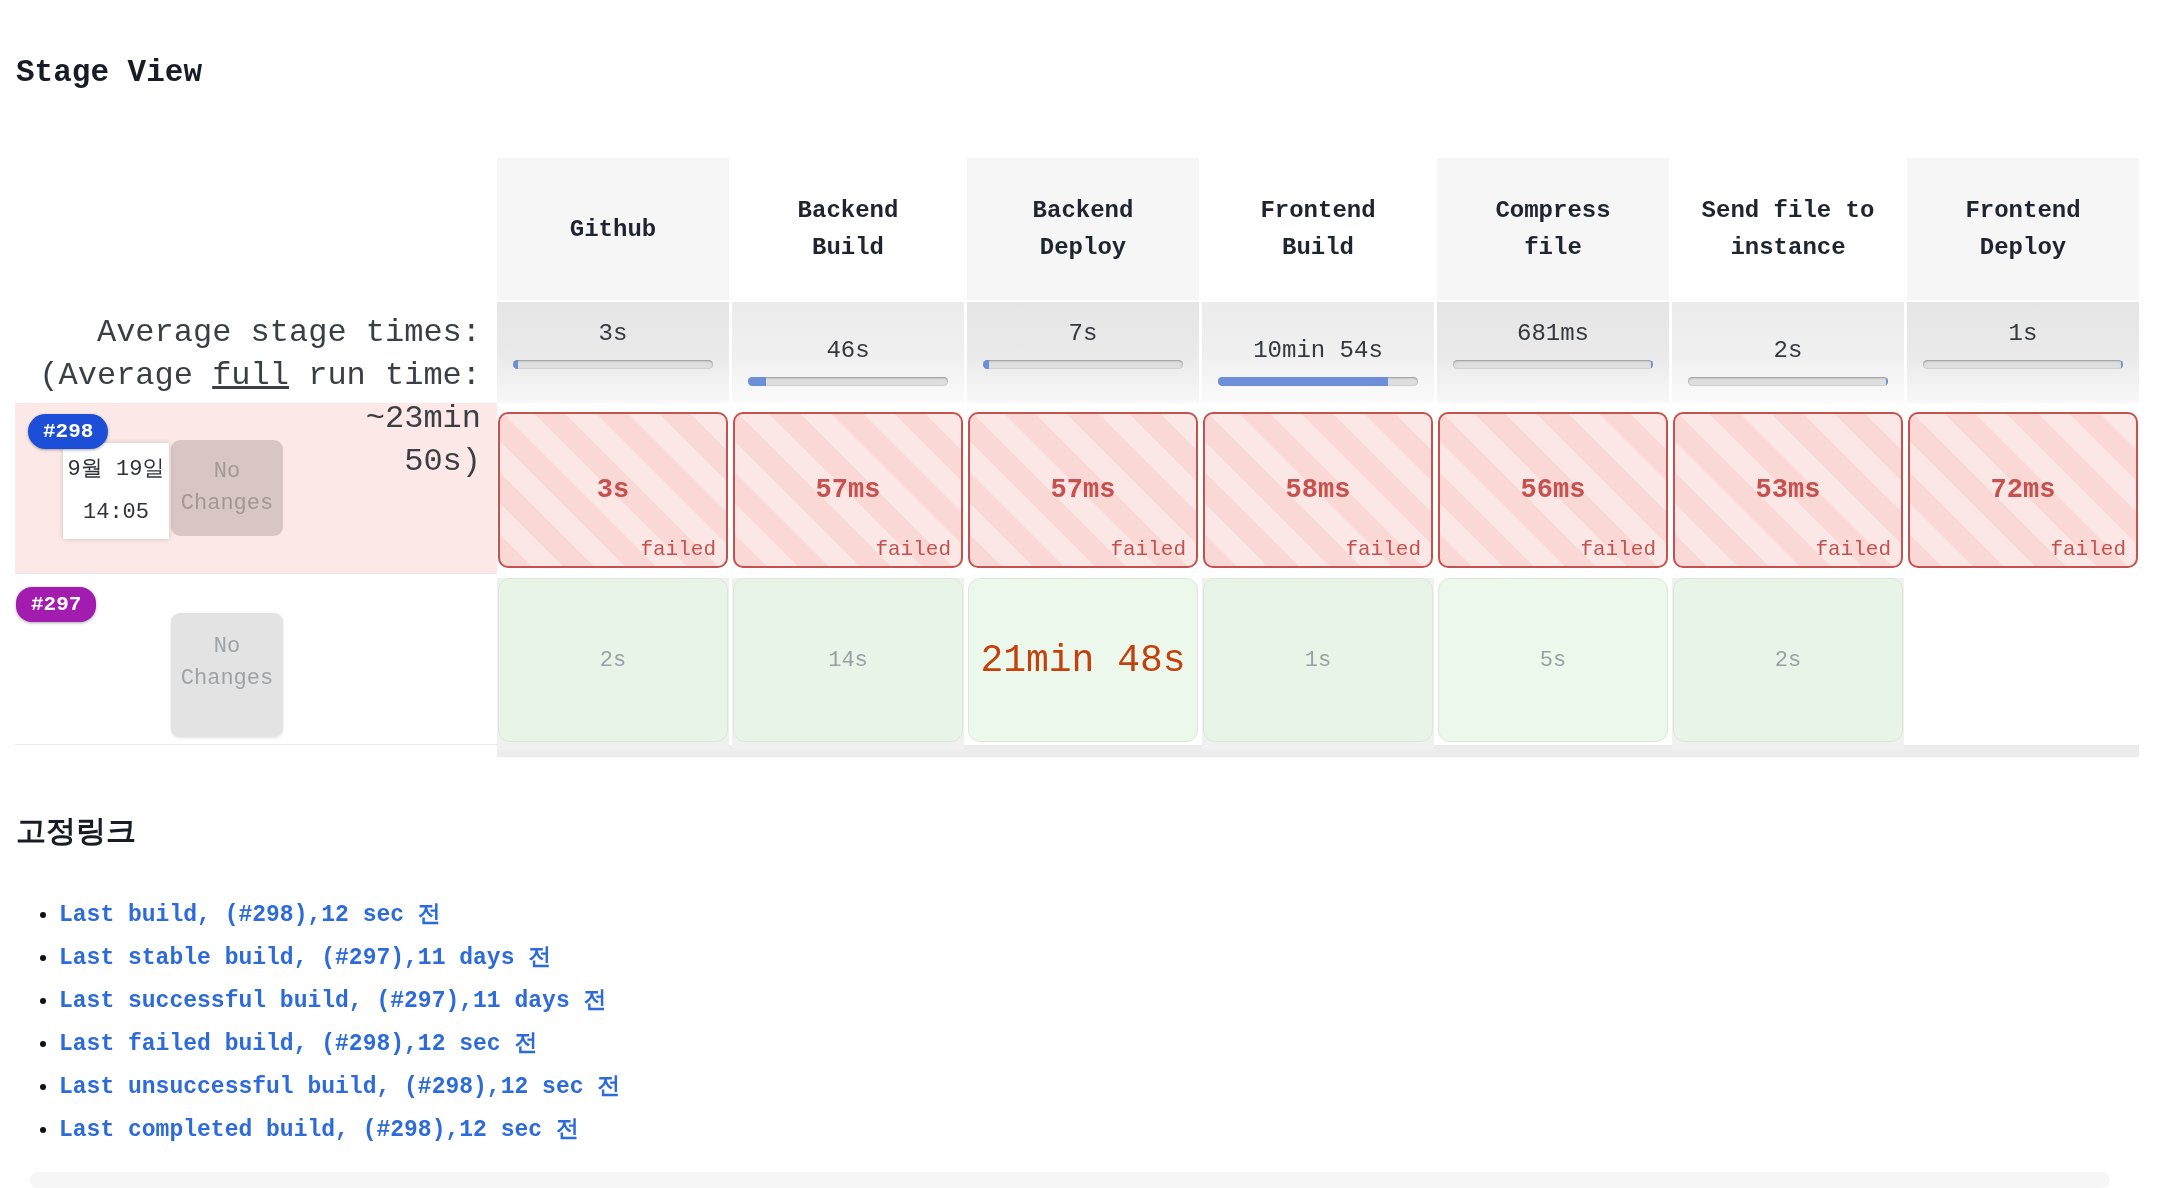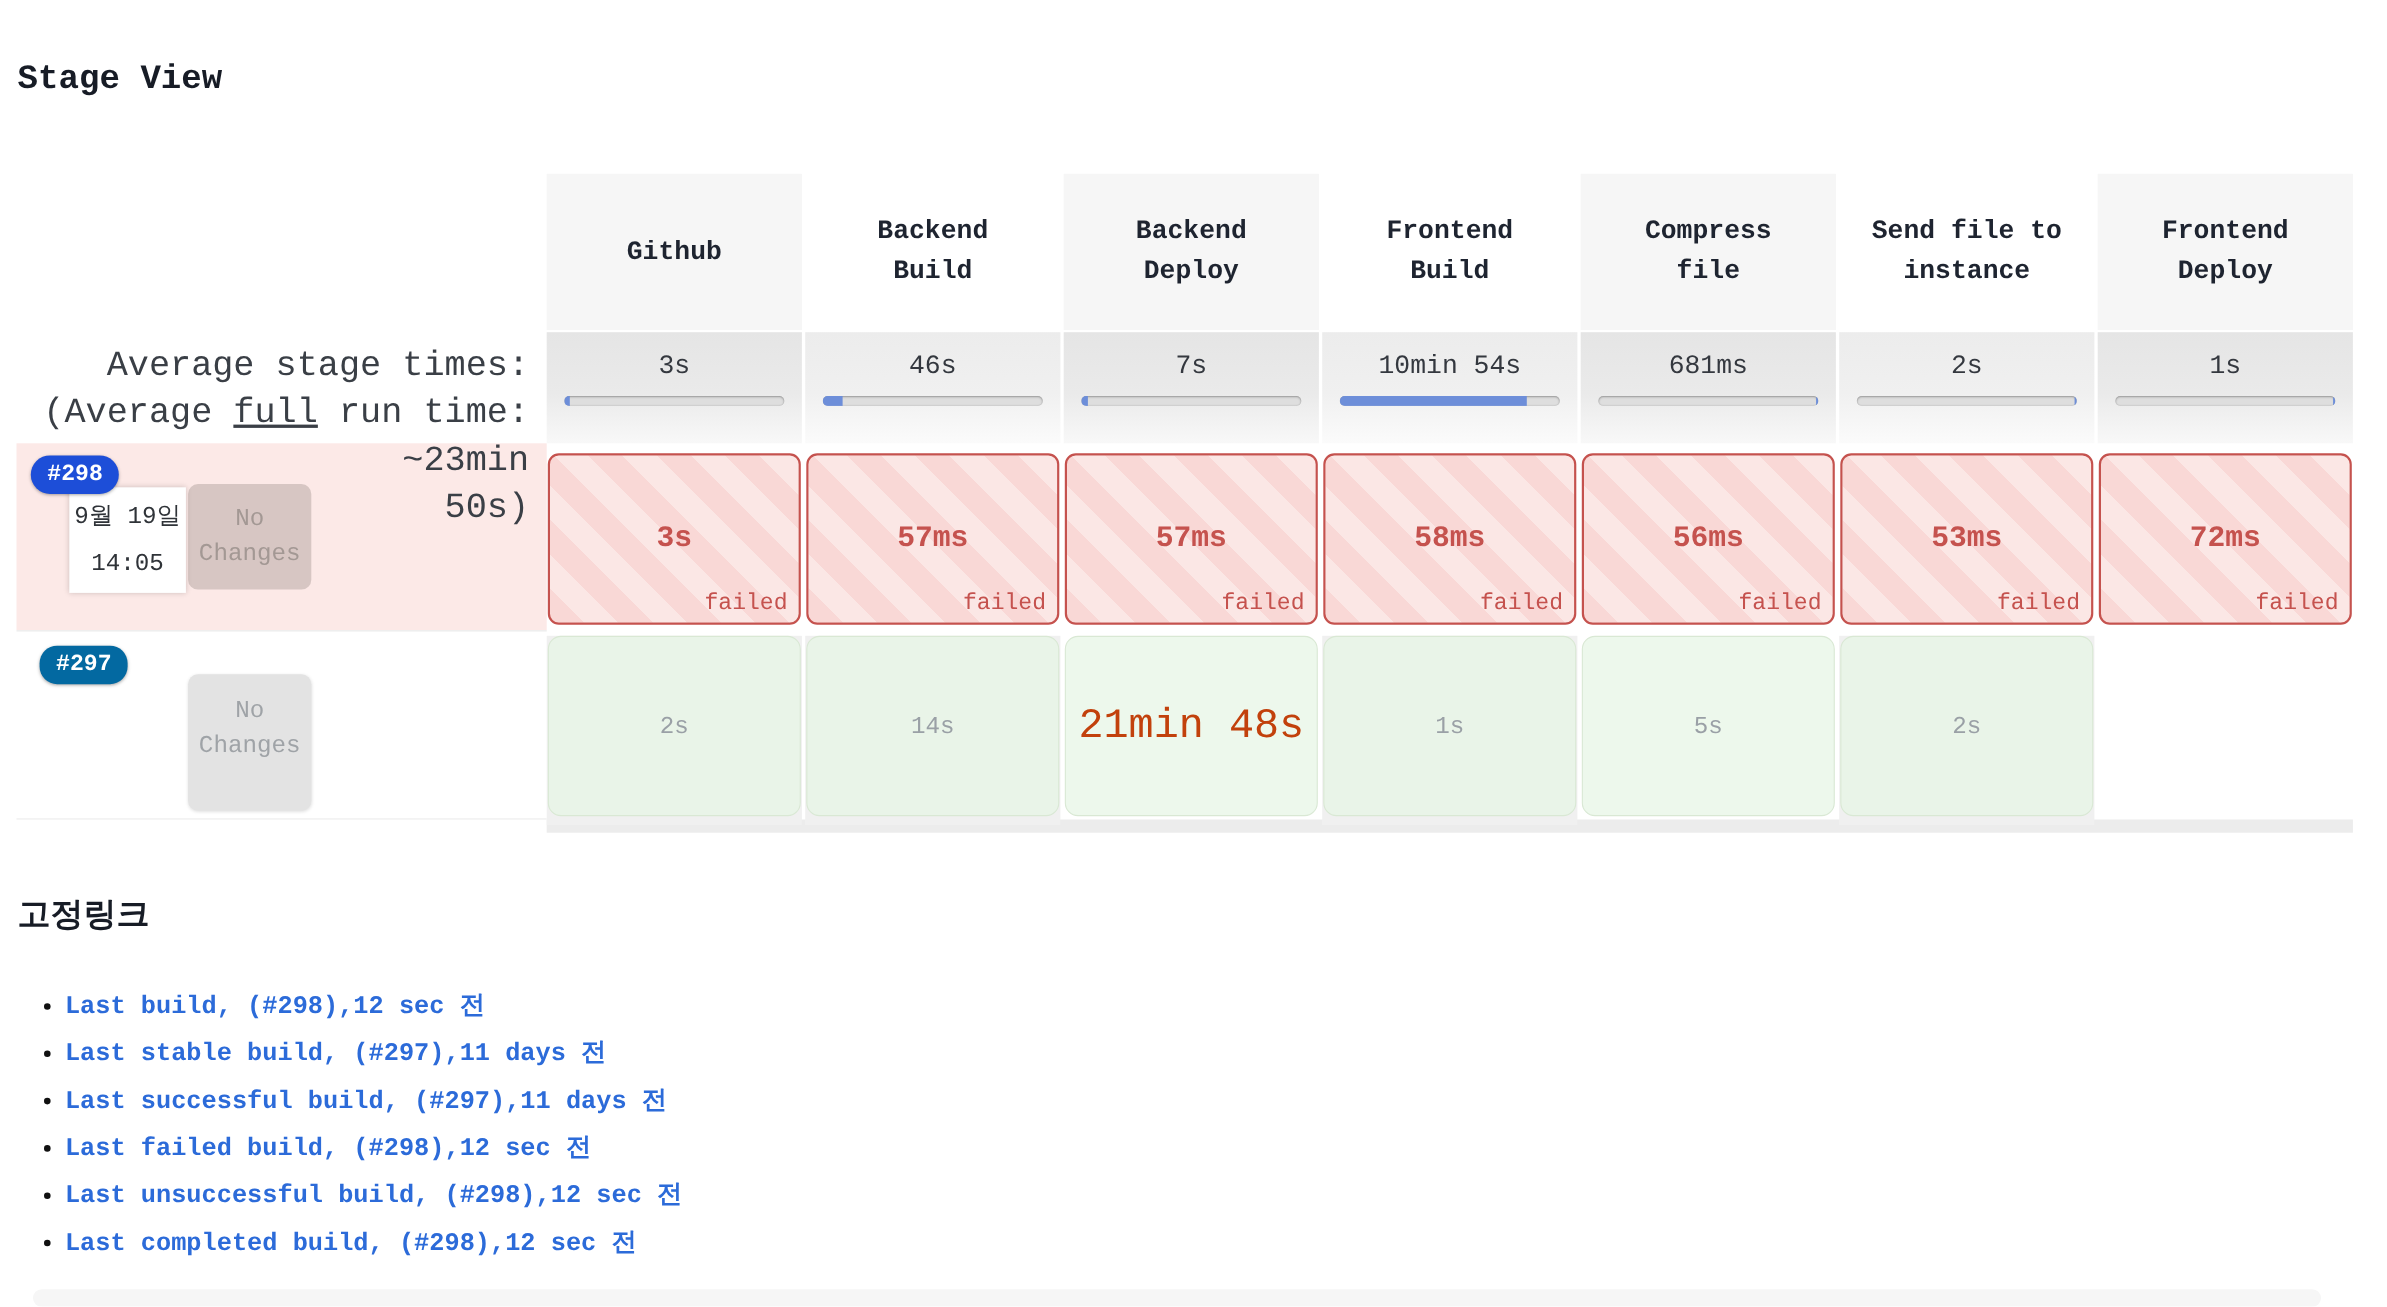--- a/index.html
+++ b/index.html
@@ -14,21 +14,21 @@
   .avg-caption{position:absolute;left:15px;top:311px;width:466px;text-align:right;
                font-size:32px;color:#3a3f46;line-height:43px;z-index:3;}
   .avg-caption .u{text-decoration:underline;}
   .band-298{position:absolute;left:15px;top:403px;width:482px;height:170px;background:#fce9e7;z-index:1;}
   .band-297{position:absolute;left:15px;top:573px;width:482px;height:172px;background:#ffffff;
             border-top:1px solid #e7e7e7;border-bottom:1px solid #ececec;box-sizing:border-box;z-index:1;}
 
   .build-badge{position:absolute;z-index:4;color:#fff;font-weight:700;font-size:21px;
                padding:6px 15px;border-radius:18px;box-shadow:0 1px 3px rgba(0,0,0,.35);}
   .badge-298{left:28px;top:414px;background:#1d4ed8;}
-  .badge-297{left:36px;top:587px;background:#0369a1;border-radius:16px;}
+  .badge-297{left:16px;top:587px;background:#a21caf;border-radius:16px;}
 
   .date-box{position:absolute;z-index:3;background:#fff;display:flex;flex-direction:column;
             justify-content:space-between;align-items:center;text-align:center;
             font-size:22px;color:#2f3338;box-shadow:0 0 5px rgba(0,0,0,.18);padding:11px 4px;box-sizing:border-box;}
   .date-298{left:63px;top:443px;width:106px;height:96px;}
   .date-297{left:63px;top:616px;width:106px;height:122px;}
   .date-box .dl{line-height:31px;}
 
   .nochanges{position:absolute;z-index:2;border-radius:9px;text-align:center;font-size:22px;line-height:32px;
              display:flex;flex-direction:column;align-items:center;box-sizing:border-box;}
@@ -44,21 +44,21 @@
 
   .thead{height:142px;margin-bottom:2px;}
   .thead .colbg{display:flex;flex-direction:column;align-items:center;justify-content:center;
                 font-size:24px;font-weight:700;color:#1e2430;line-height:37px;text-align:center;}
   .hc-odd{background:#f6f6f6;}
   .hc-even{background:#ffffff;}
 
   .tavg{height:101px;}
   .tavg .colbg{display:flex;flex-direction:column;align-items:center;padding-top:18px;}
   .avg-odd{background:linear-gradient(180deg,#e5e5e5 0%,#eaeaea 55%,#f8f8f8 100%);}
-  .avg-even{background:linear-gradient(180deg,#ececec 0%,#f0f0f0 55%,#fbfbfb 100%);}
+  .avg-even{background:linear-gradient(180deg,#ececec 0%,#f0f0f0 55%,#fbfbfb 100%);justify-content:center;}
   .avg-time{font-size:24px;color:#34383f;}
   .track{width:200px;height:9px;margin-top:13px;background:#dedede;border-radius:5px;
          box-shadow:inset 0 1px 2px rgba(0,0,0,.3), inset 0 0 0 1px rgba(0,0,0,.04);
          display:flex;overflow:hidden;}
   .fill{height:100%;background:#6d8ed9;}
 
   .tb1{height:170px;}
   .tb2{height:172px;}
   .sbg-odd{background:#f0f0f0;}
   .cell-failed{margin:9px 1px 5px 1px;height:calc(100% - 14px);box-sizing:border-box;

